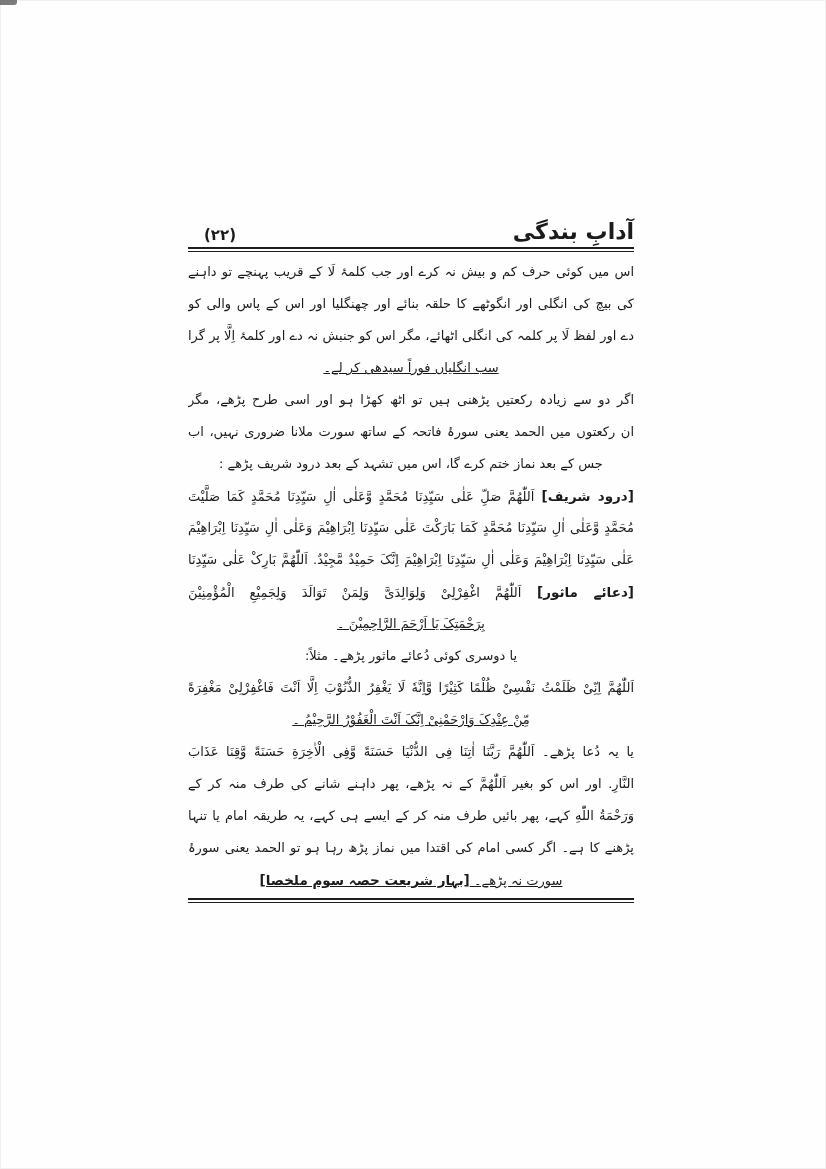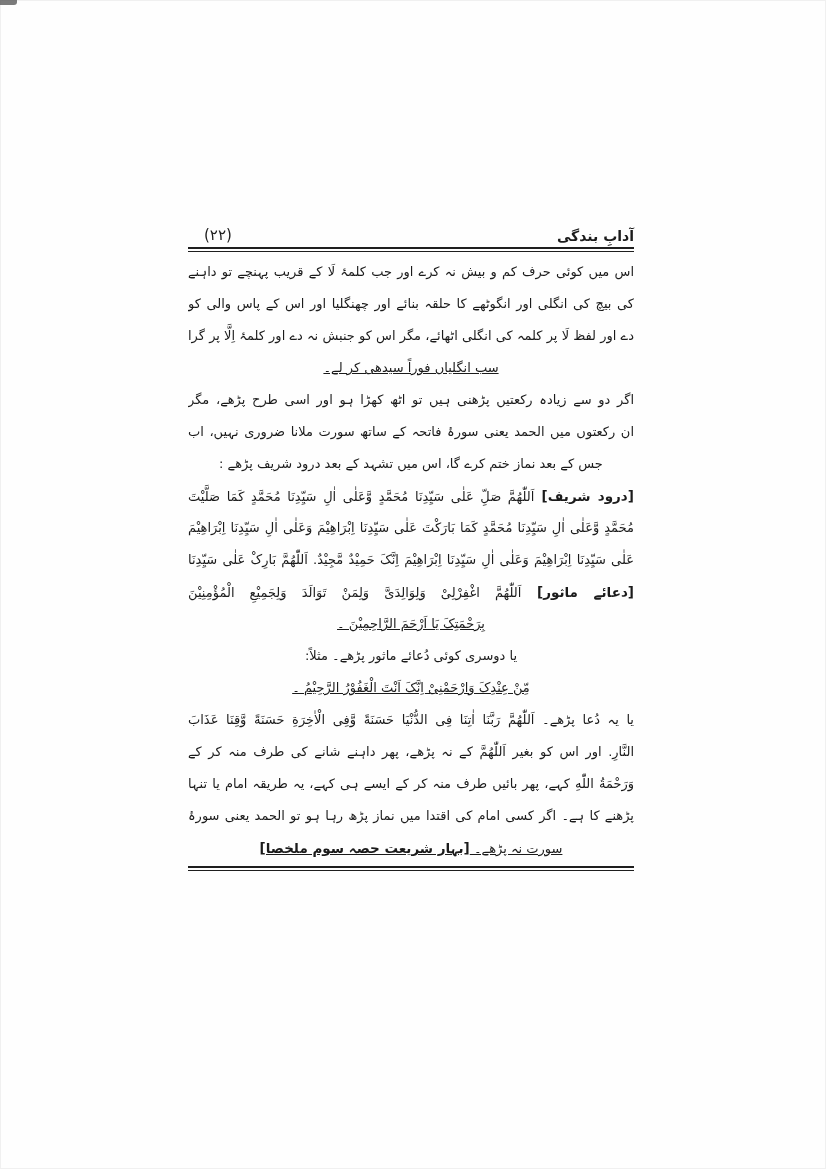--- a/index.html
+++ b/index.html
@@ -29,27 +29,27 @@
     width: 446px;
   }
   .hdr {
     display: flex;
     flex-direction: row-reverse;   
     justify-content: space-between;
     align-items: flex-end;
     height: 38px;
   }
   .hdr .title {
-    font-size: 14px; font-weight: 700;
+    font-size: 22px; font-weight: 700;
     direction: rtl;
     padding-left: 2px;
     letter-spacing: .2px;
   }
   .hdr .pnum {
-    font-size: 15px; font-weight: 400;
+    font-size: 15px; font-weight: 700;
     padding-left: 16px;
     direction: rtl;
   }
   .rule {
     height: 2px;
     border-top: 2.5px solid #1e1e1e;
     border-bottom: 1.5px solid #1e1e1e;
     margin-top: 3px;
   }
   .rule.bottom { margin-top: 2px; }
@@ -111,20 +111,21 @@
         <div class="line l-j"><span class="txt">عَلٰی سَیِّدِنَا اِبْرَاهِیْمَ وَعَلٰی اٰلِ سَیِّدِنَا اِبْرَاهِیْمَ اِنَّکَ حَمِیْدٌ مَّجِیْدٌ. اَللّٰهُمَّ بَارِکْ عَلٰی سَیِّدِنَا</span></div>
 
 
         <div class="line l-j"><span class="lbl">[دعائے ماثور] </span><span class="txt">اَللّٰهُمَّ اغْفِرْلِیْ وَلِوَالِدَیَّ وَلِمَنْ تَوَالَدَ وَلِجَمِیْعِ الْمُؤْمِنِیْنَ</span></div>
 
 
         <div class="line l-c"><span class="txt">بِرَحْمَتِکَ یَا اَرْحَمَ الرَّاحِمِیْنَ ۔</span></div>
 
         <div class="line l-r"><span class="txt">یا دوسری کوئی دُعائے ماثور پڑھے۔ مثلاً:</span></div>
 
+        <div class="line l-j"><span class="txt">اَللّٰهُمَّ اِنِّیْ ظَلَمْتُ نَفْسِیْ ظُلْمًا کَثِیْرًا وَّاِنَّهٗ لَا یَغْفِرُ الذُّنُوْبَ اِلَّا اَنْتَ فَاغْفِرْلِیْ مَغْفِرَةً</span></div>
 
         <div class="line l-c"><span class="txt">مِّنْ عِنْدِکَ وَارْحَمْنِیْ اِنَّکَ اَنْتَ الْغَفُوْرُ الرَّحِیْمُ ۔</span></div>
 
         <div class="line l-j"><span class="txt">یا یہ دُعا پڑھے۔ اَللّٰهُمَّ رَبَّنَا اٰتِنَا فِی الدُّنْیَا حَسَنَةً وَّفِی الْاٰخِرَةِ حَسَنَةً وَّقِنَا عَذَابَ</span></div>
 
         <div class="line l-j"><span class="txt">النَّارِ. اور اس کو بغیر اَللّٰهُمَّ کے نہ پڑھے، پھر داہنے شانے کی طرف منہ کر کے اَلسَّلَامُ عَلَیْکُمْ</span></div>
 
         <div class="line l-j"><span class="txt">وَرَحْمَةُ اللّٰهِ کہے، پھر بائیں طرف منہ کر کے ایسے ہی کہے، یہ طریقہ امام یا تنہا مرد کے</span></div>
 
         <div class="line l-j"><span class="txt">پڑھنے کا ہے۔ اگر کسی امام کی اقتدا میں نماز پڑھ رہا ہو تو الحمد یعنی سورۂ فاتحہ یا اور کوئی</span></div>

